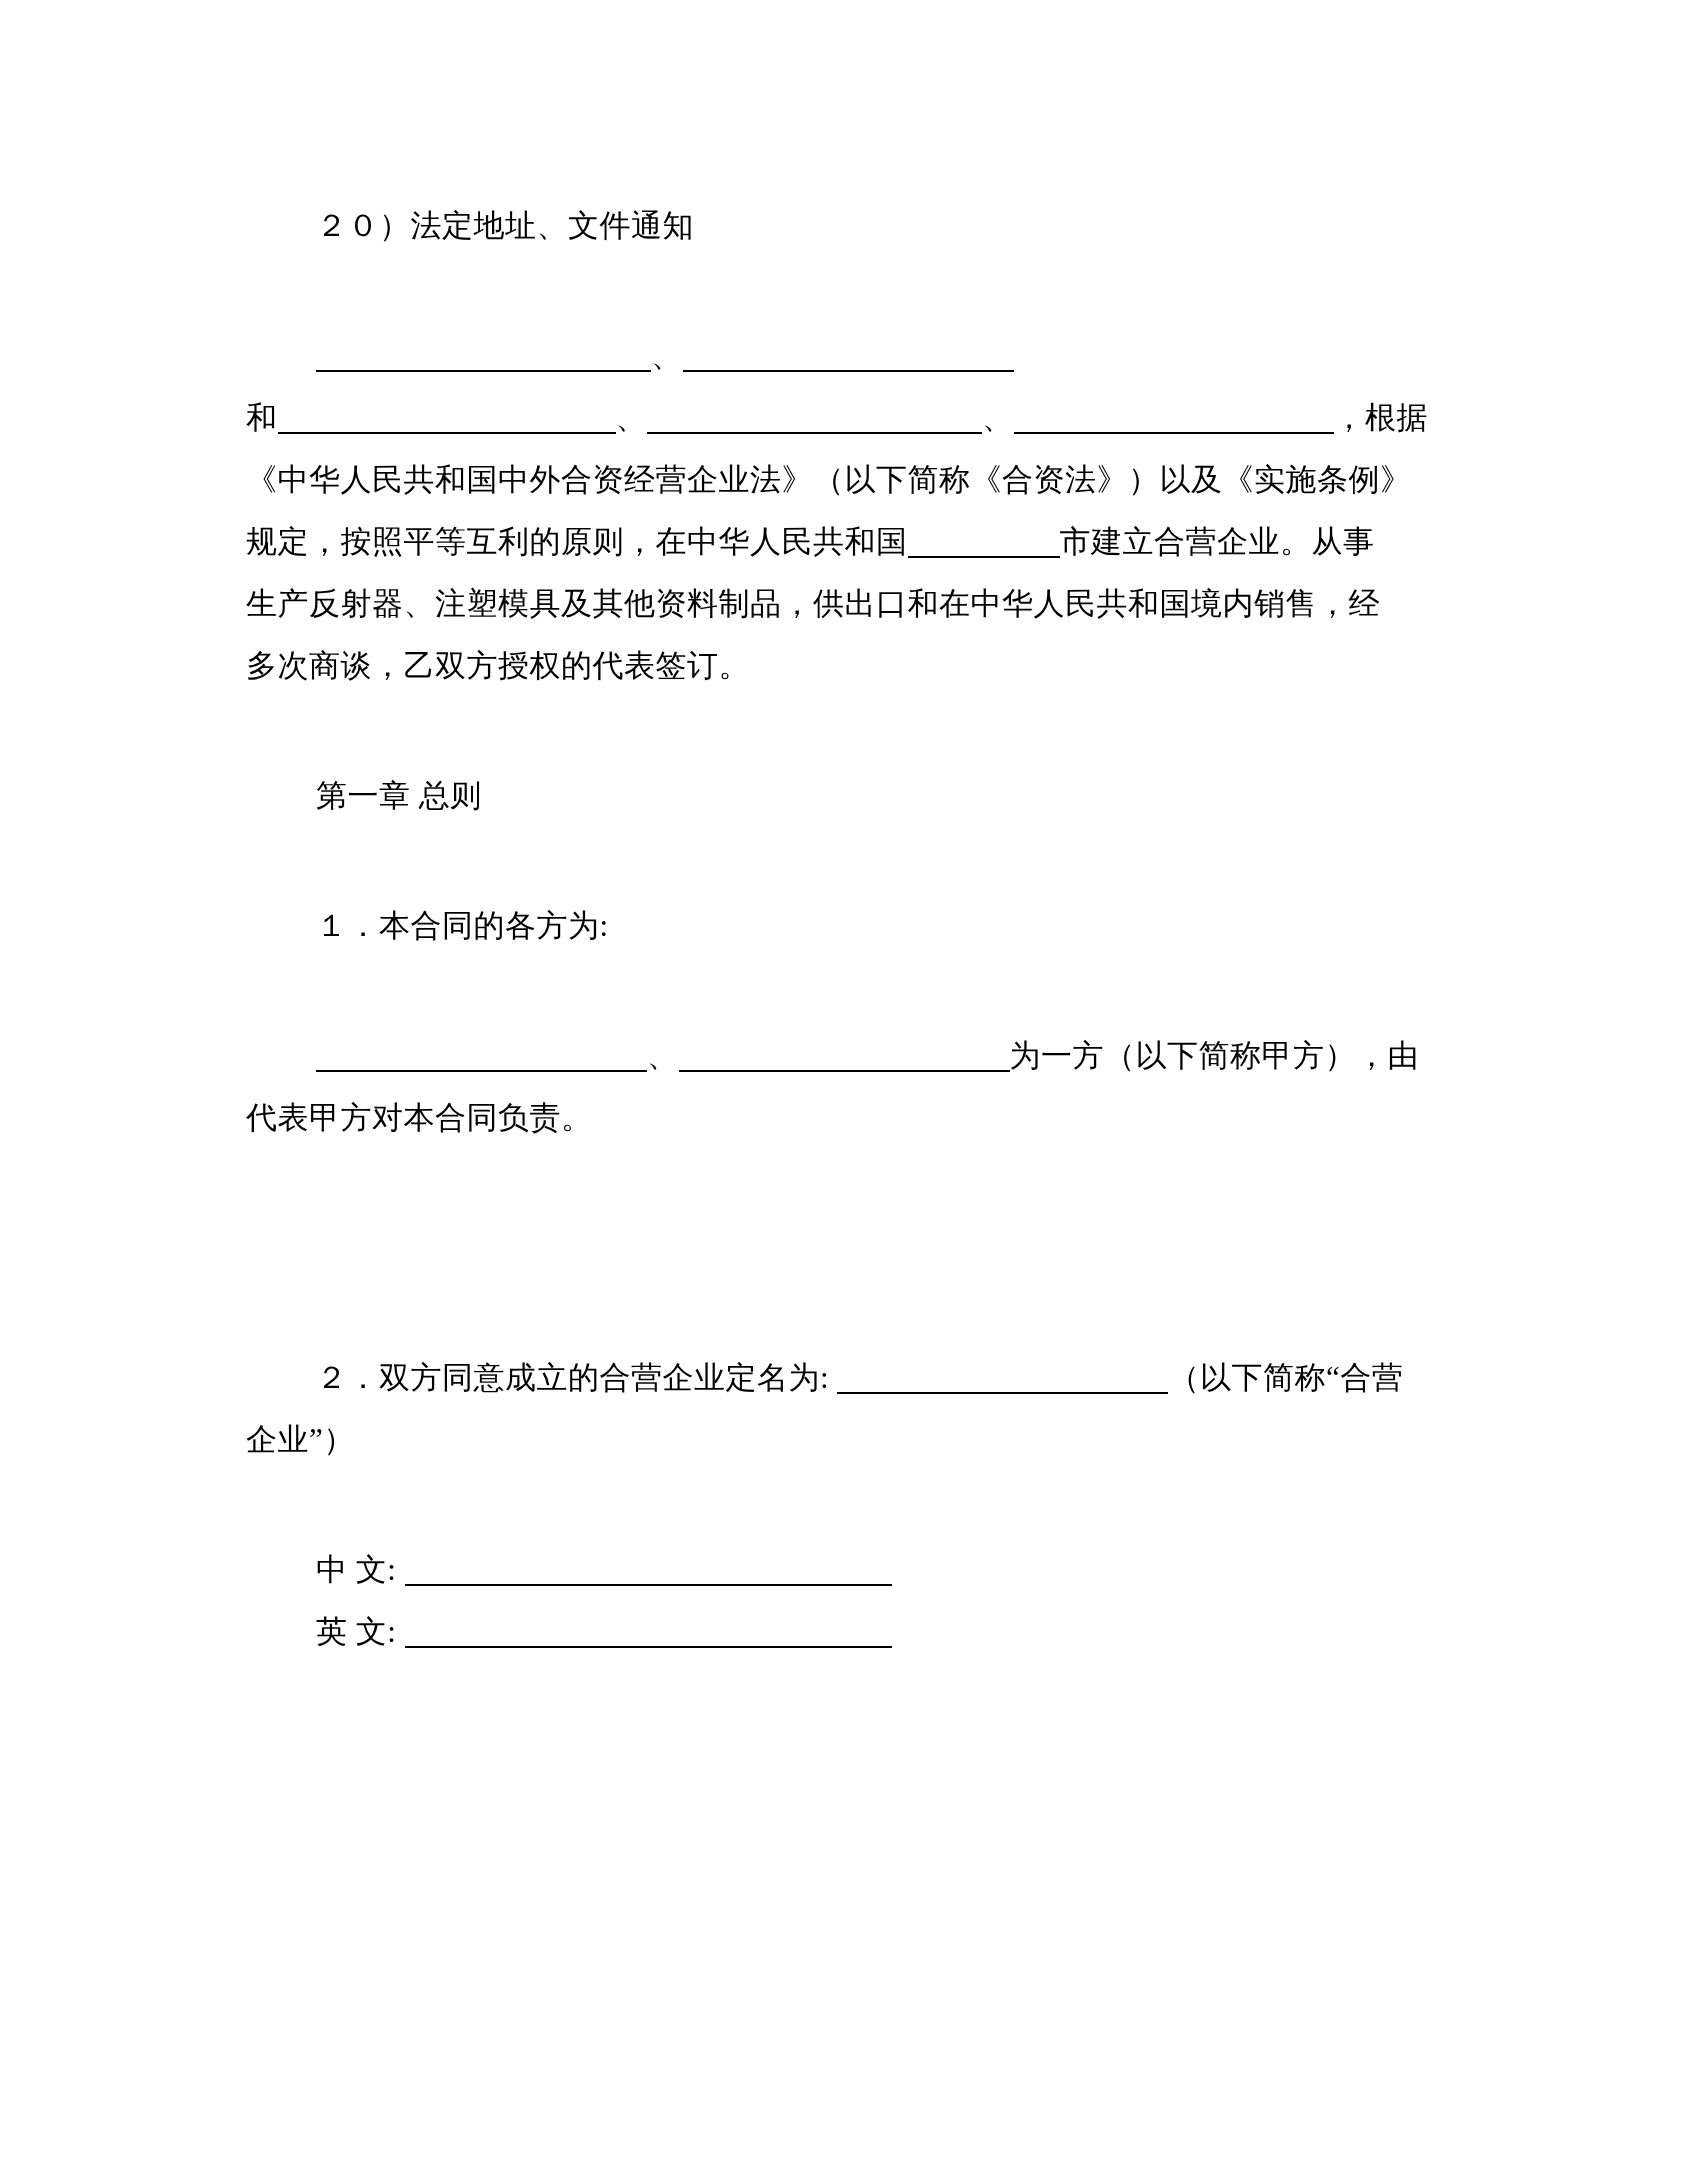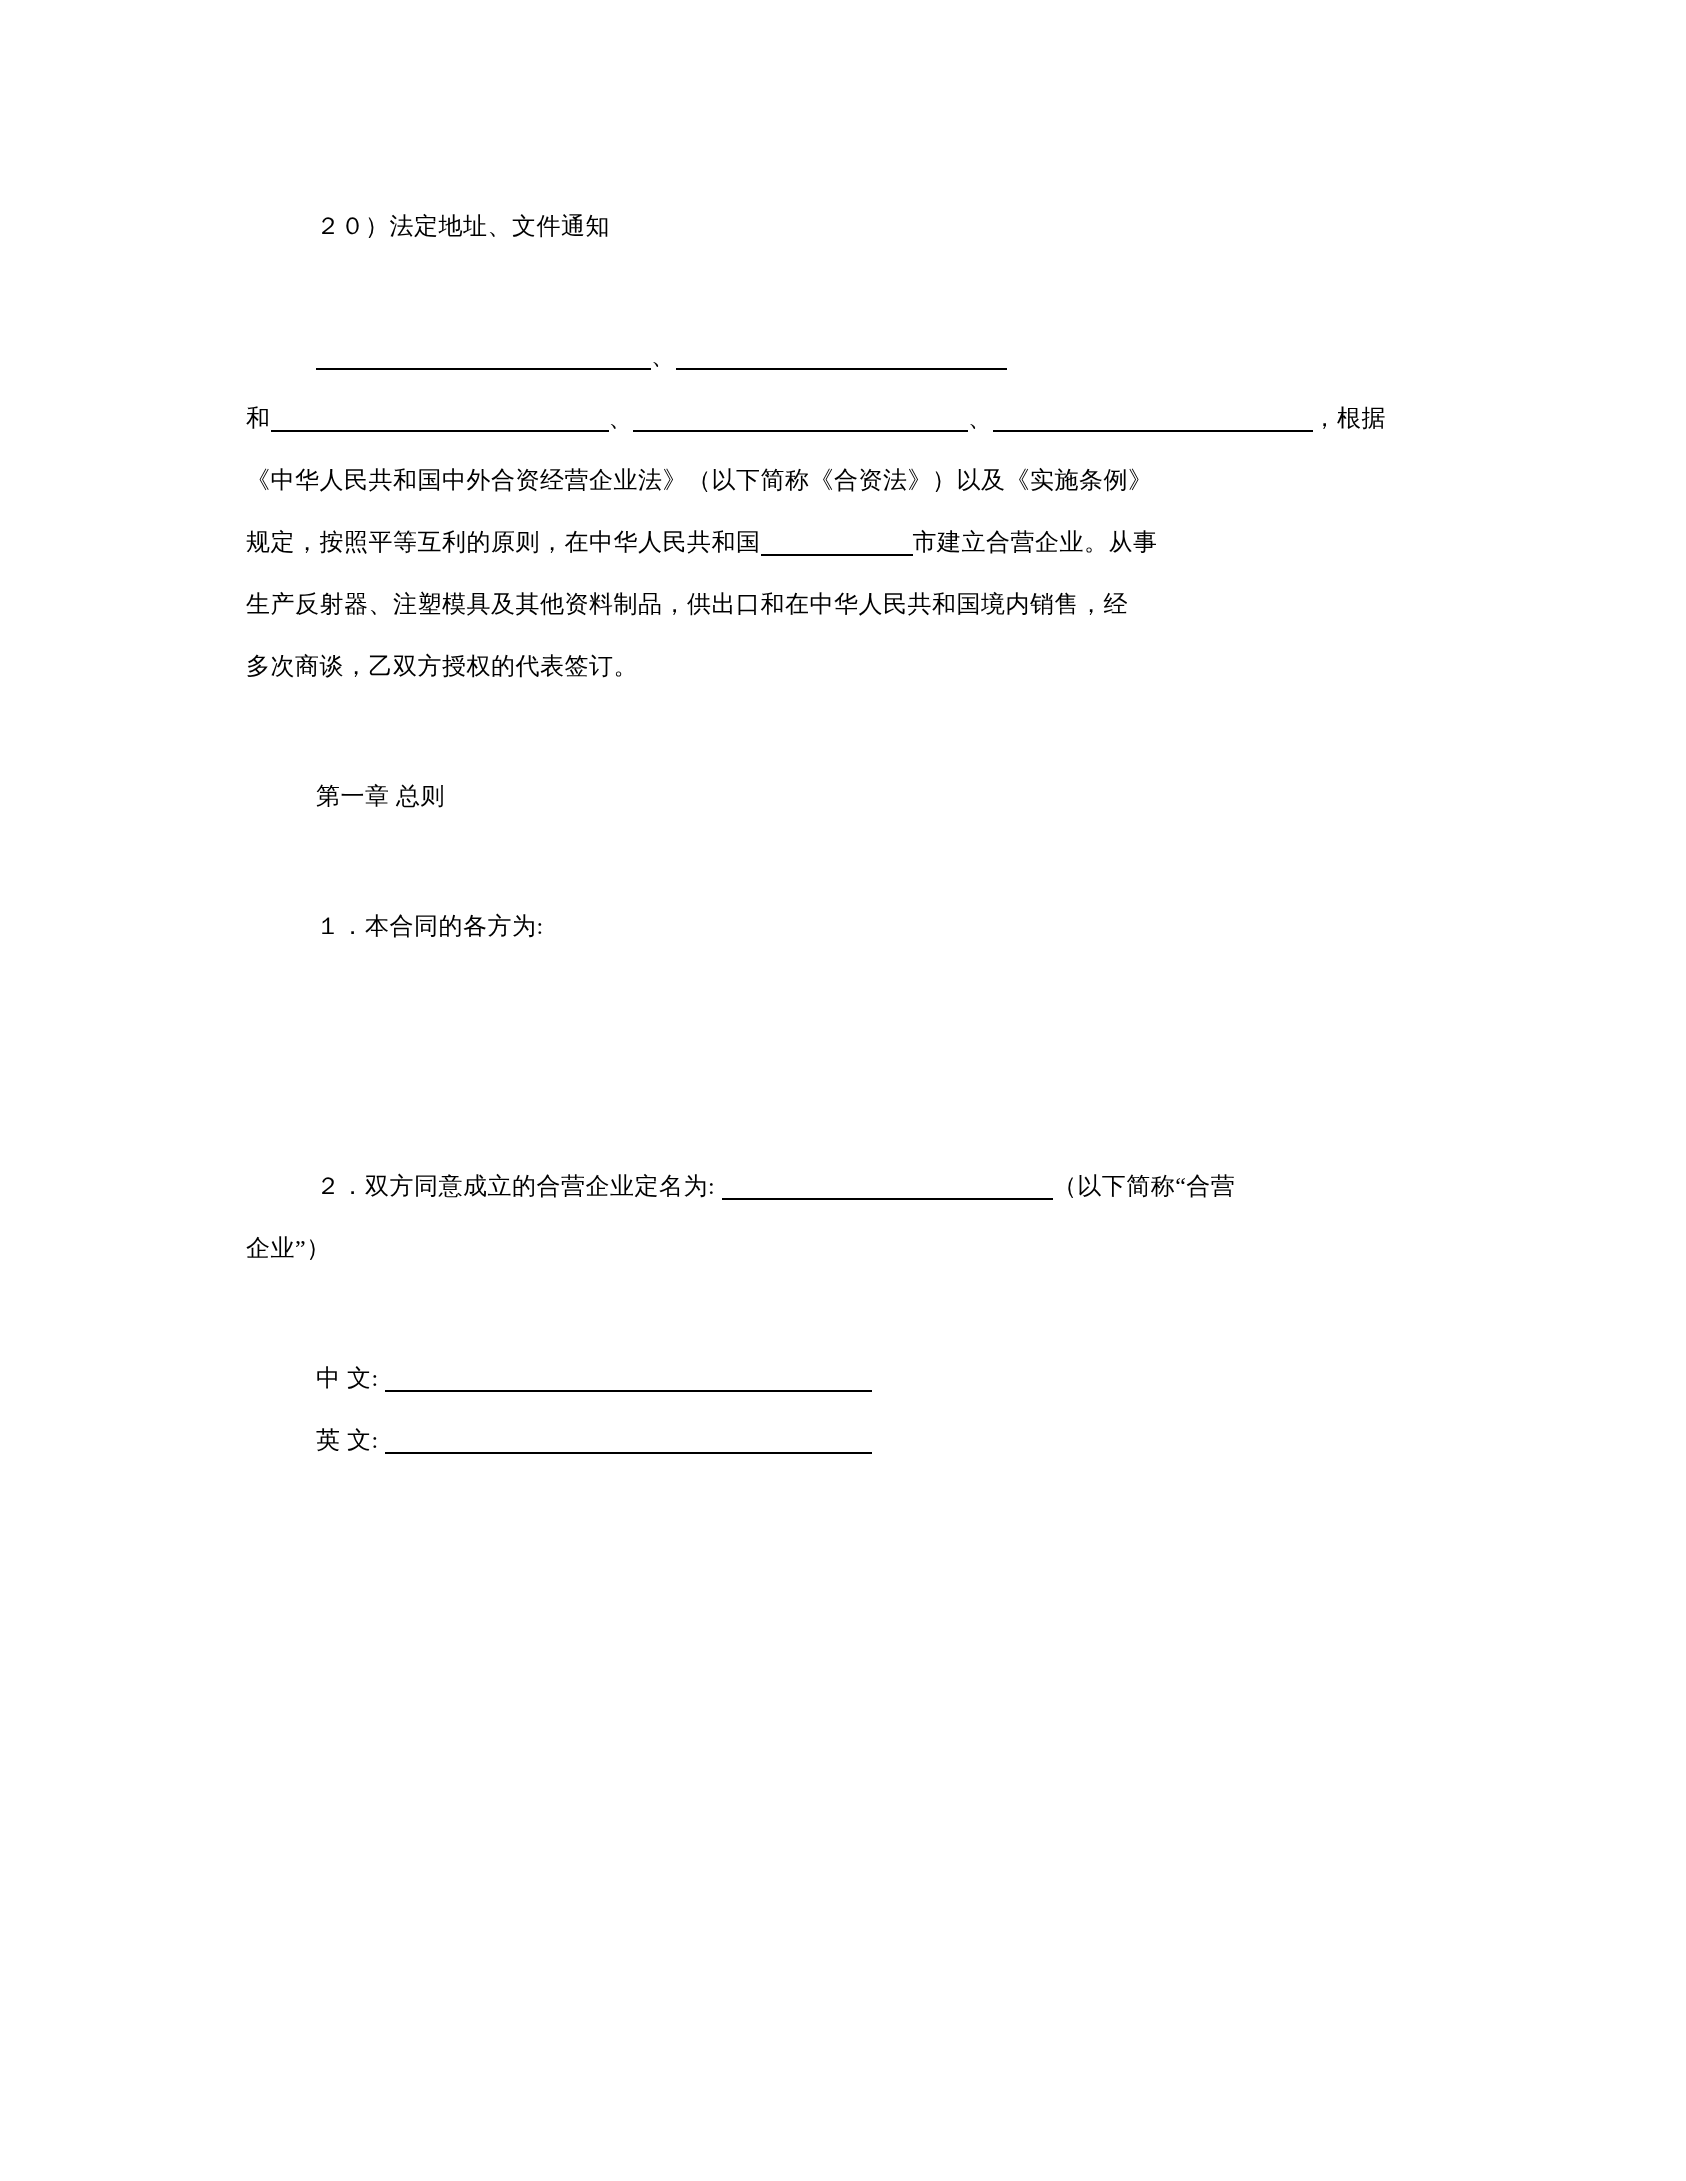--- a/index.html
+++ b/index.html
@@ -14,21 +14,21 @@
     overflow: hidden;
   }
   .page {
     box-sizing: border-box;
     width: 1686px;
     height: 2182px;
     padding: 195px 246px 0 246px;
     background: #ffffff;
     color: #000000;
     font-family: "Liberation Serif", "DejaVu Serif", serif;
-    font-size: 24px;
+    font-size: 31px;
   }
   .para {
     margin: 0 0 68px 0;
   }
   .line {
     height: 62px;
     line-height: 62px;
     white-space: nowrap;
   }
   .indent {
@@ -62,20 +62,24 @@
         <div class="line"><span class="run">生产反射器、注塑模具及其他资料制品，供出口和在中华人民共和国境内销售，经</span></div>
         <div class="line"><span class="run">多次商谈，乙双方授权的代表签订。</span></div>
       </div>
       <div class="para">
         <div class="line"><span class="indent"></span><span class="run">第一章 总则</span></div>
       </div>
       <div class="para">
         <div class="line"><span class="indent"></span><span class="run">１．本合同的各方为:</span></div>
       </div>
       <div class="para">
+        <div class="line"><span class="indent"></span><span class="blank" style="width: 331px; border-bottom-color: rgb(0, 0, 0);"></span><span class="run">、</span><span class="blank" style="width: 331px; border-bottom-color: rgb(0, 0, 0);"></span><span class="run">为一方（以下简称甲方），由</span></div>
+        <div class="line"><span class="run">代表甲方对本合同负责。</span></div>
+      </div>
+      <div class="para">
         <div class="line"><span class="indent"></span></div>
       </div>
       <div class="para">
         <div class="line"><span class="indent"></span><span class="run">２．双方同意成立的合营企业定名为: </span><span class="blank" style="width: 331px; border-bottom-color: rgb(0, 0, 0);"></span><span class="run">（以下简称“合营</span></div>
         <div class="line"><span class="run">企业”）</span></div>
       </div>
       <div class="para">
         <div class="line"><span class="indent"></span><span class="run">中 文: </span><span class="blank" style="width: 487px; border-bottom-color: rgb(0, 0, 0);"></span></div>
         <div class="line"><span class="indent"></span><span class="run">英 文: </span><span class="blank" style="width: 487px; border-bottom-color: rgb(0, 0, 0);"></span></div>
       </div>

